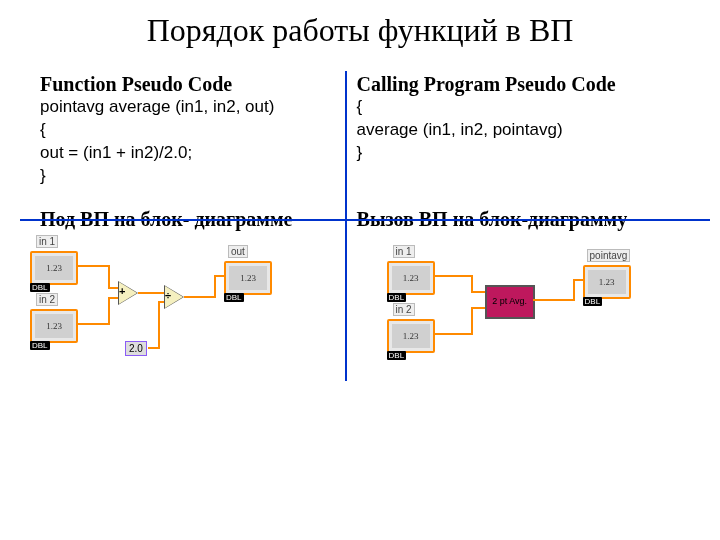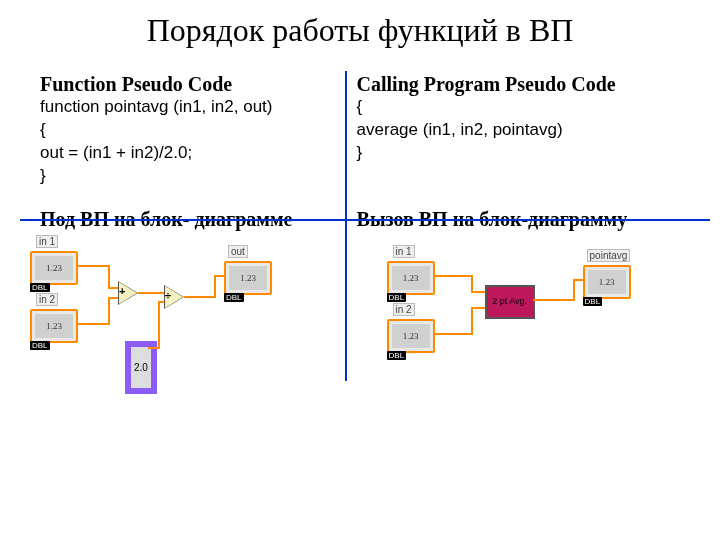--- a/index.html
+++ b/index.html
@@ -70,22 +70,22 @@
     position:absolute; width:0; height:0;
     border-top:12px solid transparent;
     border-bottom:12px solid transparent;
     border-left:20px solid #555;
   }
   .tri-sym{
     position:absolute; font-size:11px; font-weight:bold; color:#000;
     transform:translate(-14px,-7px);
   }
   .const-box{
-    position:absolute; border:6px solid #8b5cf6; background:#ddd;
-    font-size:10px; padding:15px 3px;
+    position:absolute; border:1px solid #8b5cf6; background:#ddd;
+    font-size:10px; padding:1px 3px;
   }
   .subvi{
     position:absolute; width:46px; height:30px;
     border:2px solid #555; background:#be185d; font-size:9px;
     display:flex; align-items:center; justify-content:center; text-align:center;
     line-height:1;
   }
   .wire{
     position:absolute; background:#ff8a00; height:2px;
   }
@@ -99,21 +99,21 @@
 <div class="title">Порядок работы функций в ВП</div>
 
 <div class="grid">
   <div class="vline"></div>
   <div class="hline"></div>
 
   <div class="row1">
     <div class="cell-left">
       <div class="hdr">Function Pseudo Code</div>
       <div class="code">
-        <div>function pointavg (in1, in2, out)</div>
+        <div>pointavg average (in1, in2, out)</div>
         <div>{</div>
         <div>out = (in1 + in2)/2.0;</div>
         <div>}</div>
       </div>
     </div>
     <div class="cell-right">
       <div class="hdr" style="text-indent:-16px; padding-left:16px;">Calling Program Pseudo Code</div>
       <div class="code">
         <div>{</div>
         <div>average (in1, in2, pointavg)</div>

